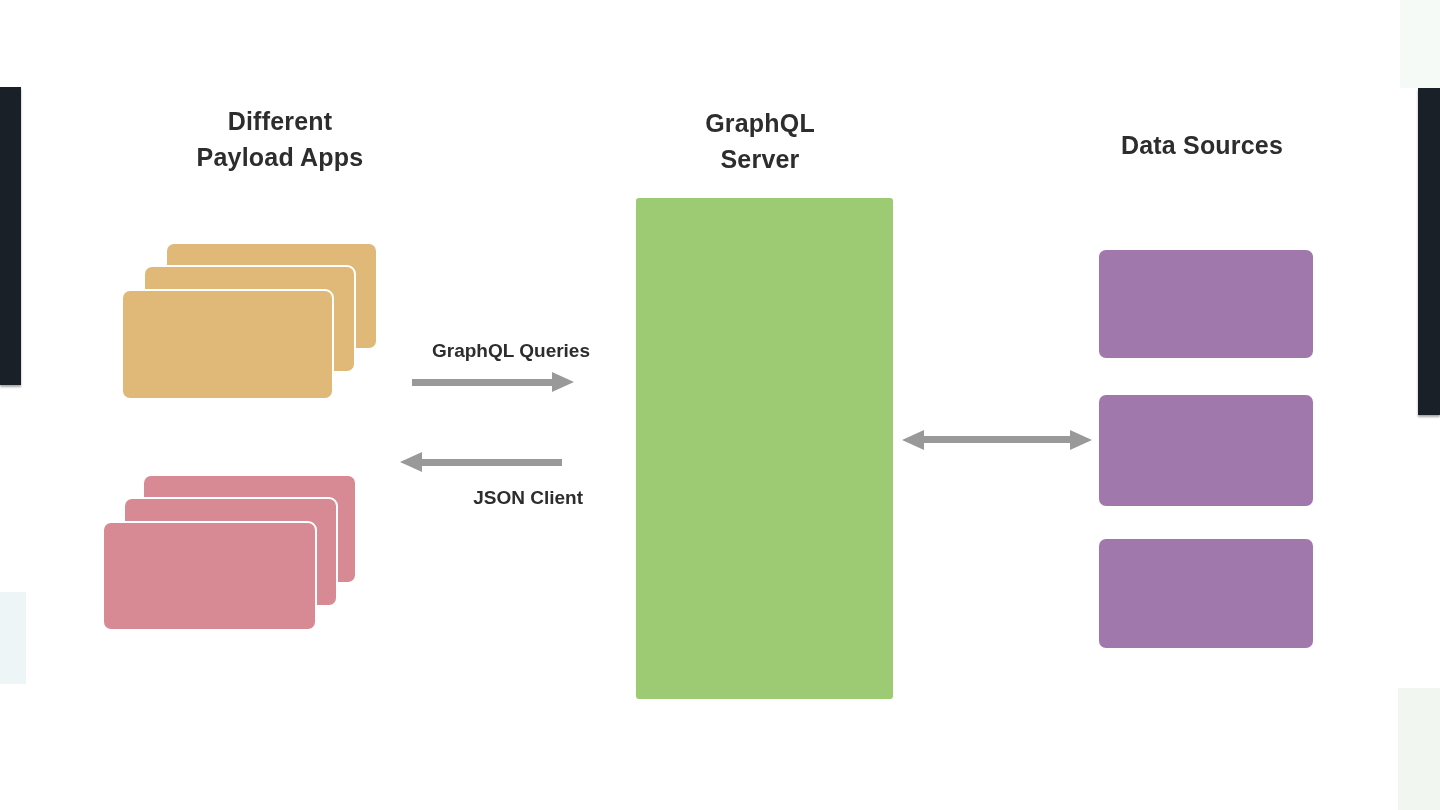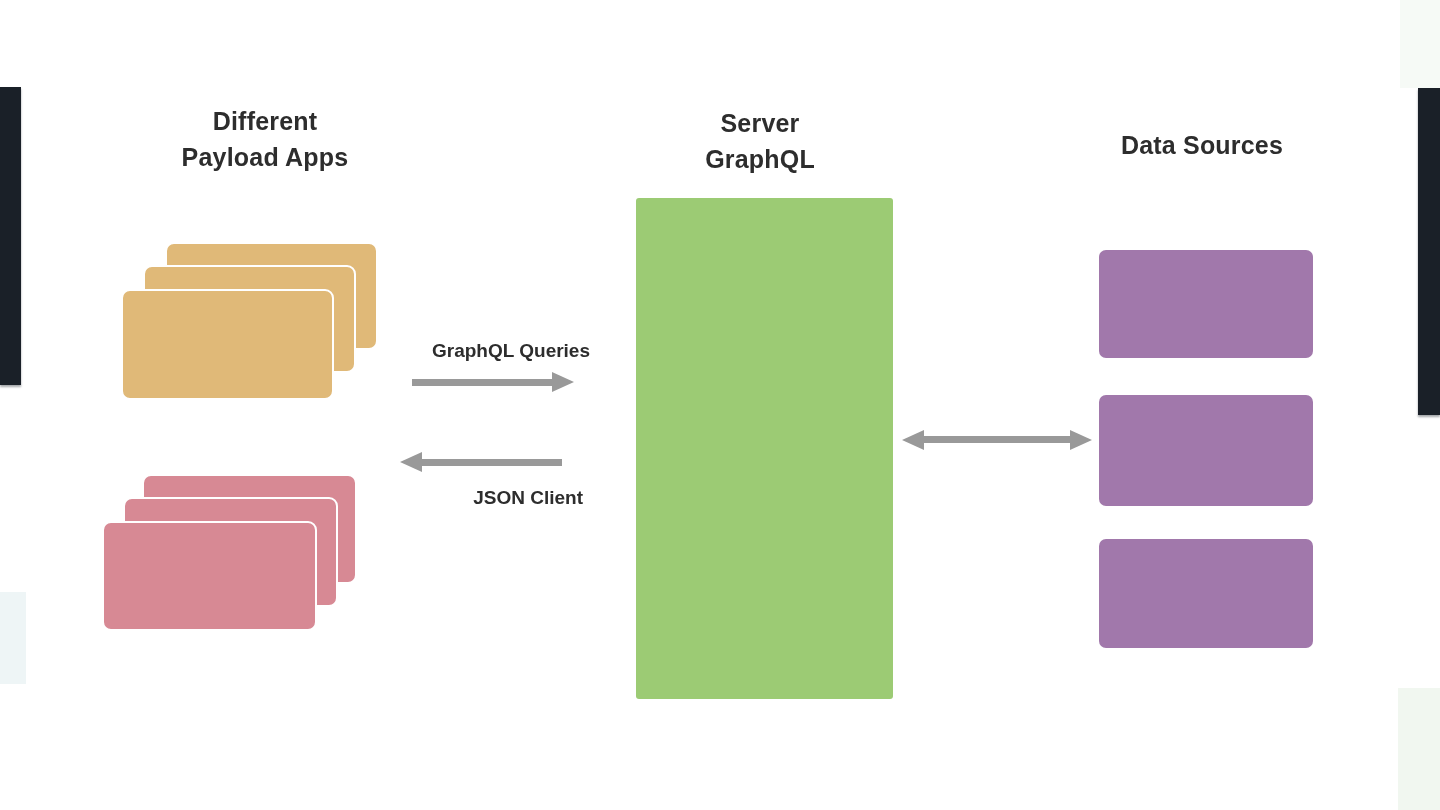--- a/index.html
+++ b/index.html
@@ -28,21 +28,21 @@
   
   .col-title {
     position: absolute;
     text-align: center;
     font-size: 25px;
     font-weight: 600;
     line-height: 36px;
     color: #2d2d2d;
     letter-spacing: 0.2px;
   }
-  .title-clients { left: 145px; top: 103px; width: 240px; }
+  .title-clients { left: 160px; top: 103px; width: 240px; }
   .title-server  { left: 660px; top: 105px; width: 200px; }
   .title-sources { left: 1102px; top: 127px; width: 200px; }
 
   
   .card {
     position: absolute;
     border-radius: 9px;
     border: 2px solid #ffffff;
   }
   .card.yellow { background: var(--client-yellow, #e0b978); width: 213px; height: 108px; }
@@ -110,22 +110,22 @@
 
 <div class="wisp a"></div>
 <div class="wisp b"></div>
 <div class="wisp c"></div>
 
 <div class="col-title title-clients">
   <div>Different</div>
   <div>Payload Apps</div>
 </div>
 <div class="col-title title-server">
+  <div>GraphQL</div>
   <div>Server</div>
-  <div>GraphQL</div>
 </div>
 <div class="col-title title-sources">
   <div>Data Sources</div>
 </div>
 
 <div class="card yellow y-back"></div>
 <div class="card yellow y-mid"></div>
 <div class="card yellow y-front"></div>
 
 <div class="card pink p-back"></div>

